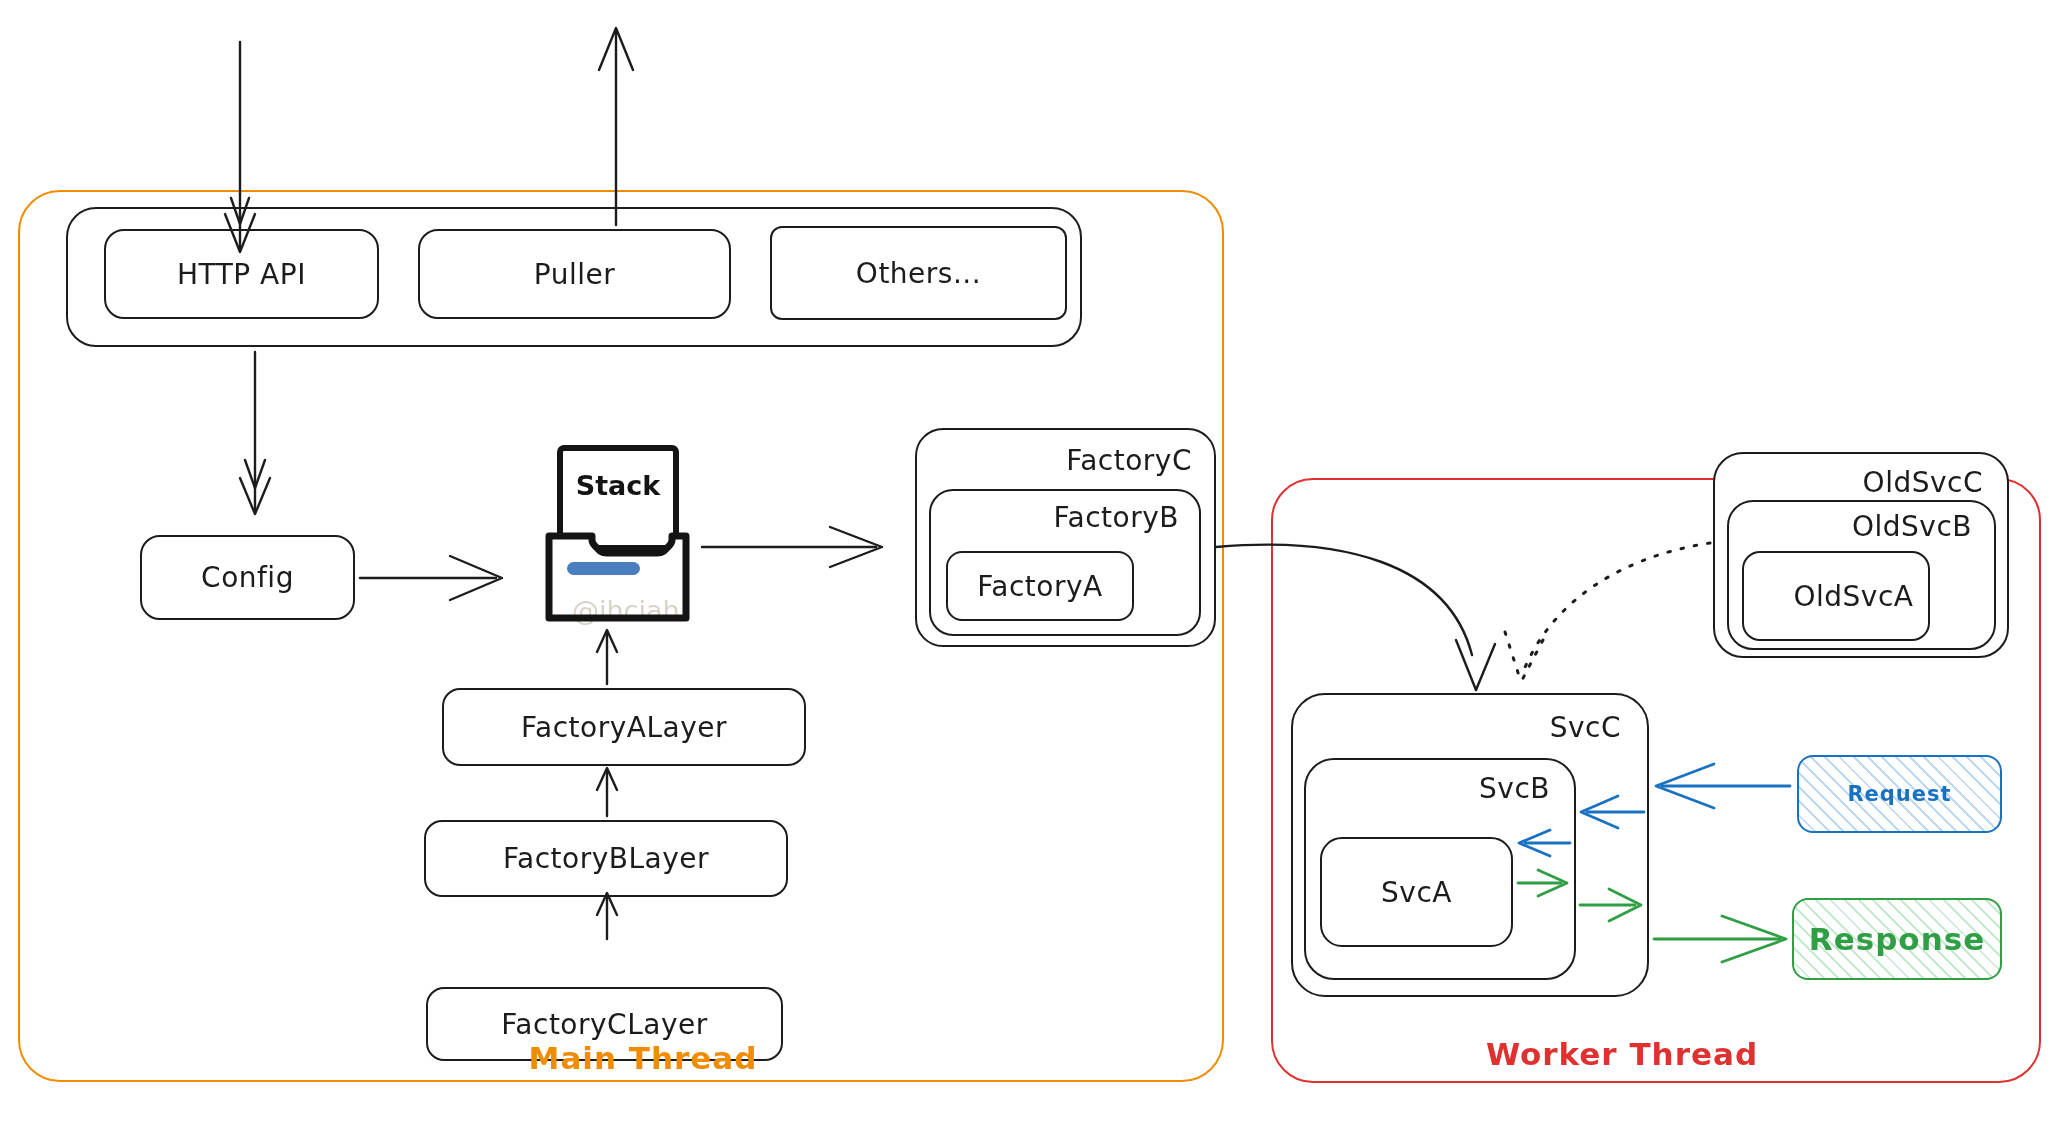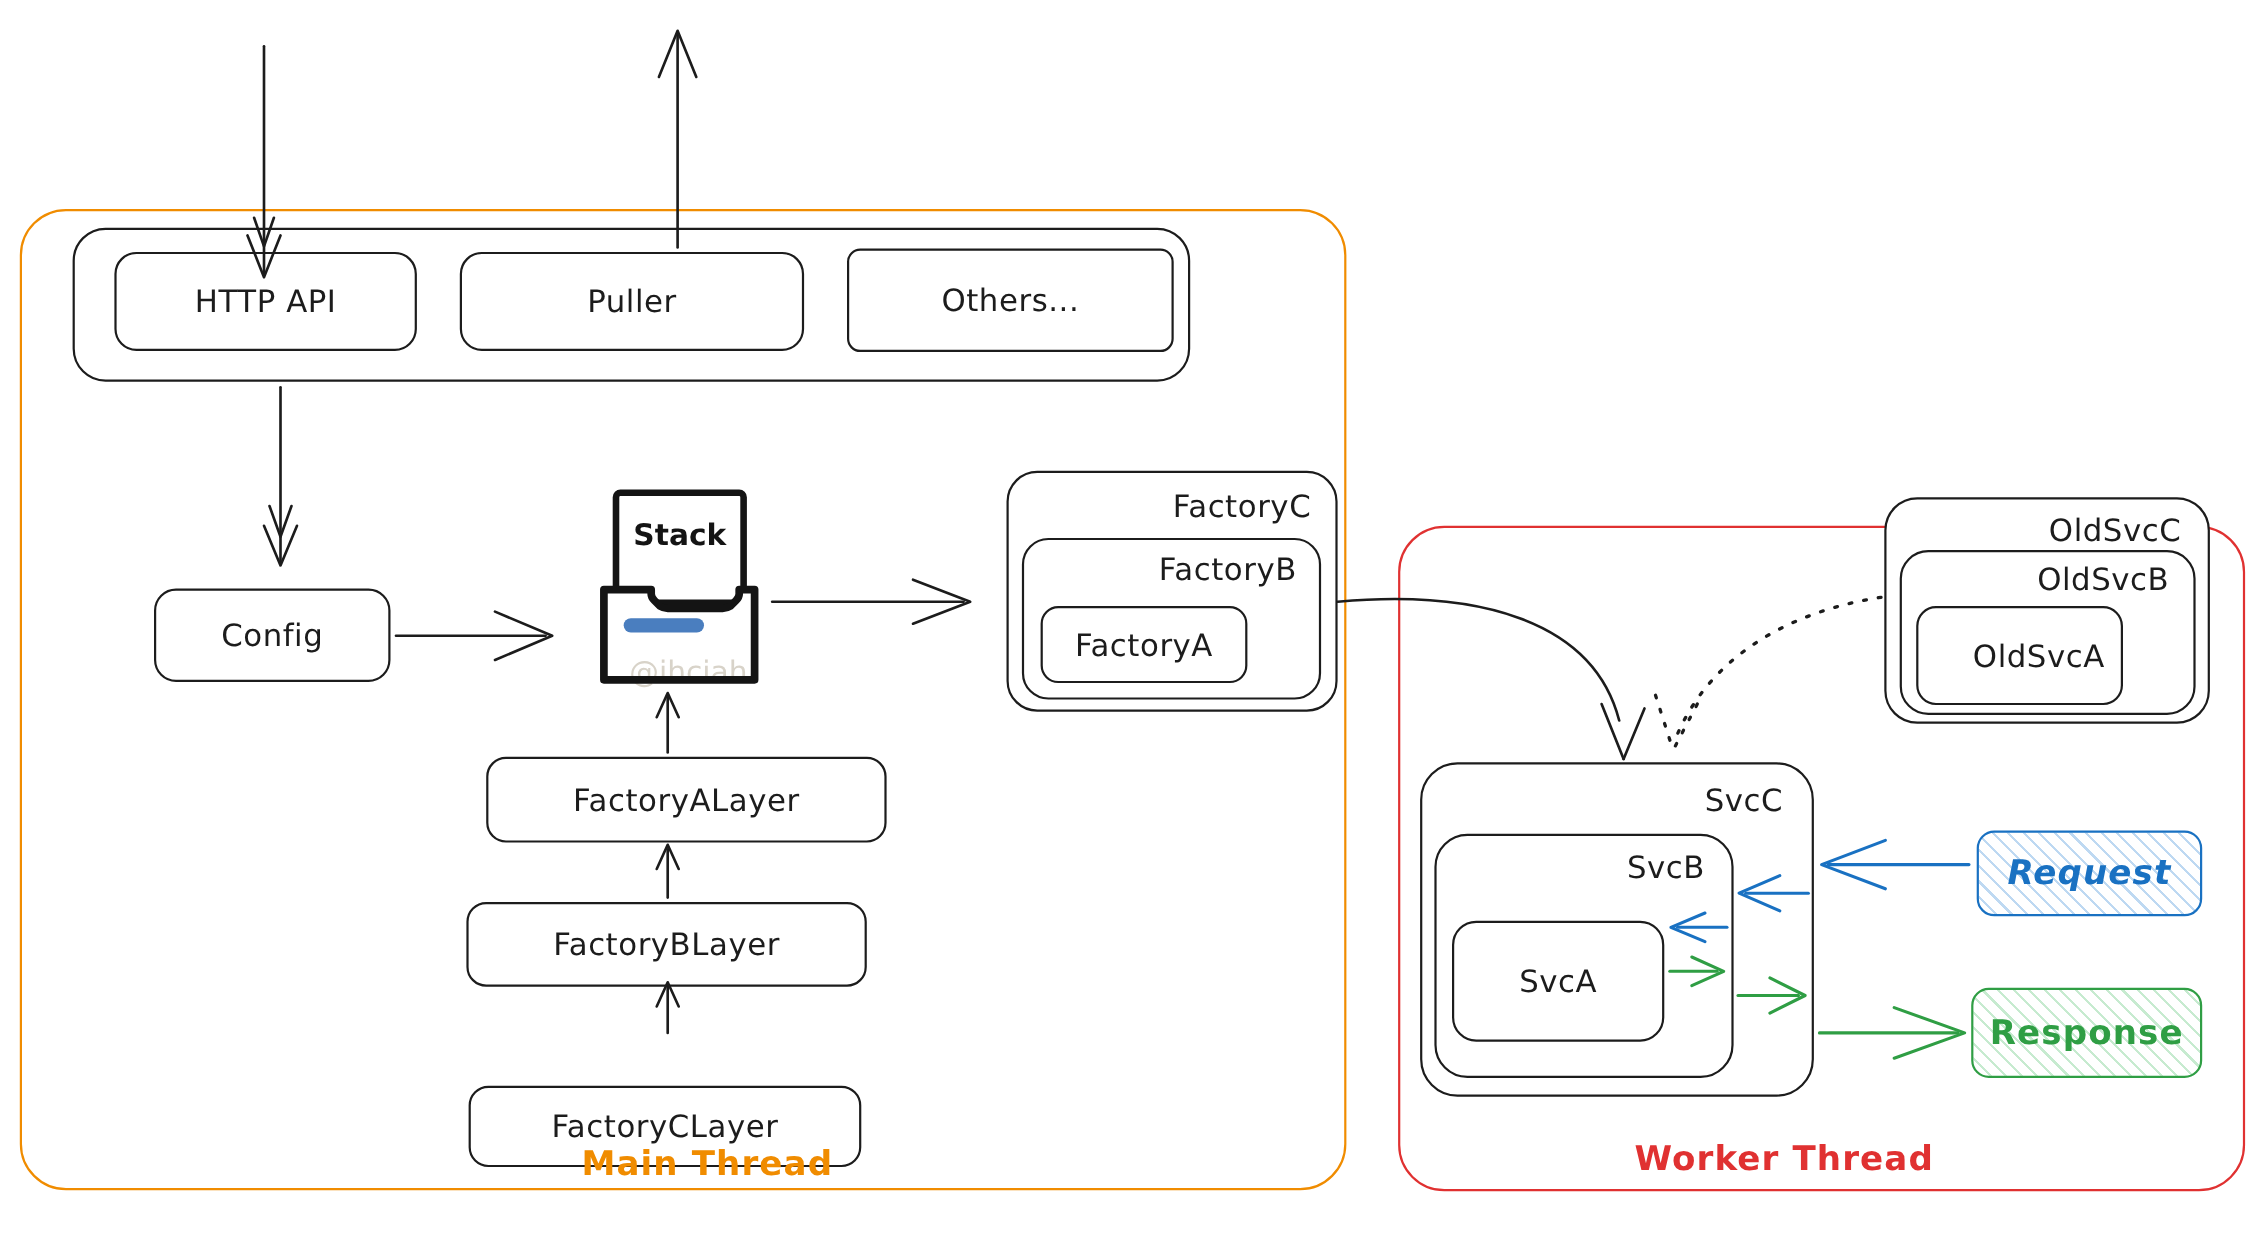--- a/index.html
+++ b/index.html
@@ -40,22 +40,22 @@
   .oldB{left:1727px;top:500px;width:269px;height:150px;border-radius:26px;}
   .oldA{left:1742px;top:551px;width:188px;height:90px;border-radius:18px;padding-left:35px;}
 
   
   .svcC{left:1291px;top:693px;width:358px;height:304px;border-radius:34px;}
   .svcB{left:1304px;top:758px;width:272px;height:222px;border-radius:30px;}
   .svcA{left:1320px;top:837px;width:193px;height:110px;border-radius:22px;}
 
   
   .request{left:1797px;top:755px;width:205px;height:78px;border-radius:16px;
-           border:2.5px solid #1971c2;color:#1971c2;font-size:31px;font-weight:bold;letter-spacing:1px;
-           background:repeating-linear-gradient(45deg,rgba(110,170,226,0.45) 0px,rgba(110,170,226,0.45) 2px,transparent 2px,transparent 10px);font-style:italic;}
+           border:2.5px solid #1971c2;color:#1971c2;font-size:21px;font-weight:bold;letter-spacing:1px;
+           background:repeating-linear-gradient(45deg,rgba(110,170,226,0.45) 0px,rgba(110,170,226,0.45) 2px,transparent 2px,transparent 10px);}
   .response{left:1792px;top:898px;width:210px;height:82px;border-radius:16px;
            border:2.5px solid #2f9e44;color:#2f9e44;font-size:31px;font-weight:bold;letter-spacing:1px;
            background:repeating-linear-gradient(45deg,rgba(130,210,150,0.45) 0px,rgba(130,210,150,0.45) 2px,transparent 2px,transparent 10px);}
 
   svg#wires{position:absolute;left:0;top:0;pointer-events:none;}
   .stroke{stroke:#1c1c1c;stroke-width:2.4;fill:none;stroke-linecap:round;stroke-linejoin:round;}
   .blue  {stroke:#1971c2;stroke-width:2.8;fill:none;stroke-linecap:round;stroke-linejoin:round;}
   .green {stroke:#2f9e44;stroke-width:2.8;fill:none;stroke-linecap:round;stroke-linejoin:round;}
   .dotted{stroke:#1c1c1c;stroke-width:3;fill:none;stroke-linecap:round;stroke-dasharray:2.5 11;}
   .stack-text{font-family:"DejaVu Sans",sans-serif;font-size:27px;font-weight:bold;fill:#141414;}

